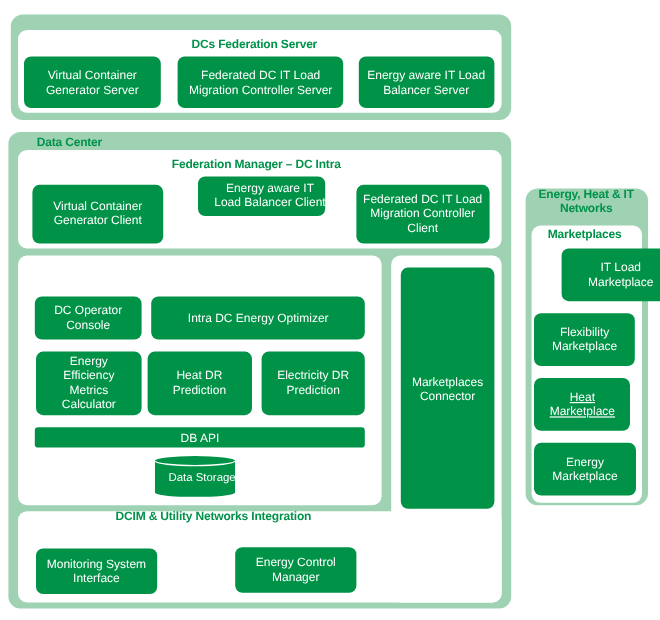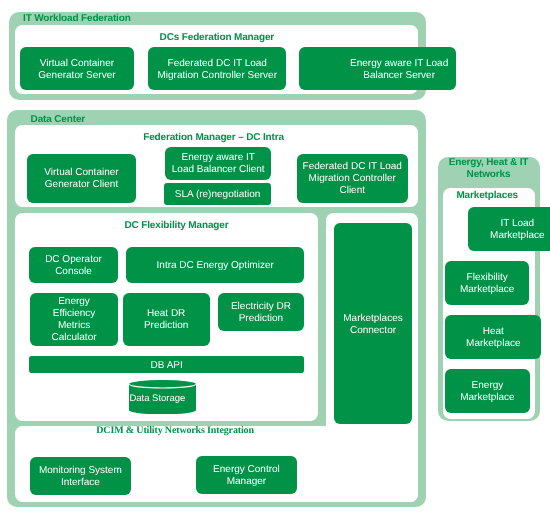--- a/index.html
+++ b/index.html
@@ -9,103 +9,98 @@
   .group{position:absolute;background:#9ed2b3;border-radius:10px;}
   .panel{position:absolute;background:#ffffff;border-radius:7.5px;}
   .node{position:absolute;background:#009246;border-radius:6px;color:#ffffff;
         display:flex;align-items:center;justify-content:center;text-align:center;
         line-height:12px;font-size:10px;}
   .node-label{position:relative;top:1.1px;}
   .title{position:absolute;color:#00924a;font-weight:bold;font-size:10px;
          letter-spacing:-0.15px;white-space:nowrap;text-align:center;line-height:11.5px;}
   .cyl{position:absolute;}
   .cyl svg{display:block;}
-  .cyl-label{position:absolute;left:0;right:0;text-align:left;color:#fff;font-size:9.5px;line-height:10px;}
+  .cyl-label{position:absolute;left:0;right:0;text-align:right;color:#fff;font-size:9.5px;line-height:10px;}
 </style>
 </head>
 <body>
 
 <div id="root">
     <div class="group" style="left: 8.7px; top: 11.5px; width: 417px; height: 88px;"></div>
-    <div class="title" style="left: 23px; top: 13.3px;">IT Workload Federation</div>
     <div class="panel" style="left: 14.8px; top: 25px; width: 403.4px; height: 69.2px;"></div>
-    <div class="title" style="left: 159.6px; top: 31.6px;">DCs Federation Manager</div>
+    <div class="title" style="left: 159.6px; top: 31.6px;">DCs Federation Server</div>
     <div class="node" style="left: 20px; top: 46.9px; width: 113.8px; height: 43.5px;">
       <div class="node-label">Virtual Container<br>Generator Server</div>
     </div>
     <div class="node" style="left: 148.1px; top: 46.9px; width: 138.3px; height: 43.5px;">
       <div class="node-label">Federated DC IT Load<br>Migration Controller Server</div>
     </div>
-    <div class="node" style="left: 298.6px; top: 46.9px; width: 113.1px; height: 43.5px; padding-left: 44px;">
+    <div class="node" style="left: 298.6px; top: 46.9px; width: 113.1px; height: 43.5px;">
       <div class="node-label">Energy aware IT Load<br>Balancer Server</div>
     </div>
     <div class="group" style="left: 7px; top: 109.7px; width: 419.3px; height: 397.5px;"></div>
     <div class="title" style="left: 30.6px; top: 114.3px;">Data Center</div>
     <div class="panel" style="left: 14.8px; top: 125.3px; width: 403.4px; height: 81.7px;"></div>
     <div class="title" style="left: 143.2px; top: 132.4px;">Federation Manager – DC Intra</div>
     <div class="node" style="left: 27.1px; top: 154px; width: 108.8px; height: 48.8px;">
       <div class="node-label">Virtual Container<br>Generator Client</div>
     </div>
-    <div class="node" style="left: 165px; top: 147.1px; width: 106.4px; height: 32.6px;">
+    <div class="node" style="left: 165px; top: 147.1px; width: 106.4px; height: 32.6px; justify-content: flex-end;">
       <div class="node-label">Energy aware IT<br>Load Balancer Client</div>
-    </div>
-    <div class="node" style="left: 163.9px; top: 183.2px; width: 107.4px; height: 21.6px; border-radius: 3.2px;">
-      <div class="node-label">SLA (re)negotiation</div>
     </div>
     <div class="node" style="left: 296.8px; top: 154px; width: 110.9px; height: 48.8px;">
       <div class="node-label">Federated DC IT Load<br>Migration Controller<br>Client</div>
     </div>
     <div class="panel" style="left: 14.8px; top: 212.9px; width: 303.5px; height: 207.9px;"></div>
-    <div class="title" style="left: 124.5px; top: 220.1px;">DC Flexibility Manager</div>
     <div class="node" style="left: 126.4px; top: 246.5px; width: 177.6px; height: 36.6px;">
       <div class="node-label">Intra DC Energy Optimizer</div>
     </div>
     <div class="node" style="left: 29.2px; top: 246.5px; width: 88.6px; height: 36.6px;">
       <div class="node-label">DC Operator<br>Console</div>
     </div>
     <div class="node" style="left: 29.9px; top: 292.8px; width: 88.3px; height: 53px;">
       <div class="node-label">Energy<br>Efficiency<br>Metrics<br>Calculator</div>
     </div>
     <div class="node" style="left: 122.6px; top: 292.8px; width: 87.2px; height: 53px;">
       <div class="node-label">Heat DR<br>Prediction</div>
     </div>
-    <div class="node" style="left: 218px; top: 292.8px; width: 85.9px; height: 38px;">
+    <div class="node" style="left: 218px; top: 292.8px; width: 85.9px; height: 53px;">
       <div class="node-label">Electricity DR<br>Prediction</div>
     </div>
     <div class="node" style="left: 29.1px; top: 355.9px; width: 275.1px; height: 17.6px; border-radius: 2.8px;">
       <div class="node-label">DB API</div>
     </div>
     <div class="cyl" style="left: 129.4px; top: 380.1px; width: 67px; height: 34.4px;">
       <svg width="67" height="34.4" viewBox="0 0 67 34.4">
         <path d="M0,4.2 L0,30.2 A33.5,4.2 0 0 0 67,30.2 L67,4.2 A33.5,4.2 0 0 0 0,4.2 Z" fill="#009246"></path>
         <path d="M0.5,4.2 A33,3.8000000000000003 0 0 0 66.5,4.2" fill="none" stroke="#ffffff" stroke-width="1.1"></path>
       </svg>
       <div class="cyl-label" style="top: 13.5px;">Data Storage</div>
     </div>
     <div class="panel" style="left: 325.5px; top: 212.9px; width: 92.5px; height: 289.3px;"></div>
     <div class="node" style="left: 333.6px; top: 223px; width: 78.8px; height: 200.6px;">
       <div class="node-label" style="transform: translateY(1.4px);">Marketplaces<br>Connector</div>
     </div>
     <div class="panel" style="left: 14.8px; top: 425.7px; width: 403.4px; height: 76.5px;"></div>
-    <div class="title" style="left: 96.3px; top: 425px; font-family: Liberation Serif, serif;">DCIM &amp; Utility Networks Integration</div>
+    <div class="title" style="left: 96.3px; top: 425px;">DCIM &amp; Utility Networks Integration</div>
     <div class="node" style="left: 196px; top: 456.4px; width: 100.9px; height: 38px;">
       <div class="node-label">Energy Control<br>Manager</div>
     </div>
     <div class="node" style="left: 29.8px; top: 456.6px; width: 101.1px; height: 38.1px;">
       <div class="node-label">Monitoring System<br>Interface</div>
     </div>
     <div class="group" style="left: 438.3px; top: 156.5px; width: 102px; height: 264.9px;"></div>
     <div class="title" style="left: 437.5px; top: 157.1px; width: 102px;">Energy, Heat &amp; IT<br>Networks</div>
     <div class="panel" style="left: 442.8px; top: 187.7px; width: 92.1px; height: 231.2px;"></div>
     <div class="title" style="left: 441.2px; top: 190px; width: 92px;">Marketplaces</div>
     <div class="node" style="left: 445.3px; top: 206.7px; width: 98px; height: 44.3px; margin-left: 23px;">
       <div class="node-label">IT Load<br>Marketplace</div>
     </div>
     <div class="node" style="left: 445px; top: 261px; width: 84.3px; height: 44.3px;">
       <div class="node-label">Flexibility<br>Marketplace</div>
     </div>
-    <div class="node" style="left: 445.3px; top: 314.9px; width: 96px; height: 44.3px;">
+    <div class="node" style="left: 445.3px; top: 314.9px; width: 80px; height: 44.3px; text-decoration: underline;">
       <div class="node-label">Heat<br>Marketplace</div>
     </div>
     <div class="node" style="left: 445.3px; top: 368.9px; width: 84.3px; height: 44.3px;">
       <div class="node-label">Energy<br>Marketplace</div>
     </div>
   </div>
 
 </body></html>

